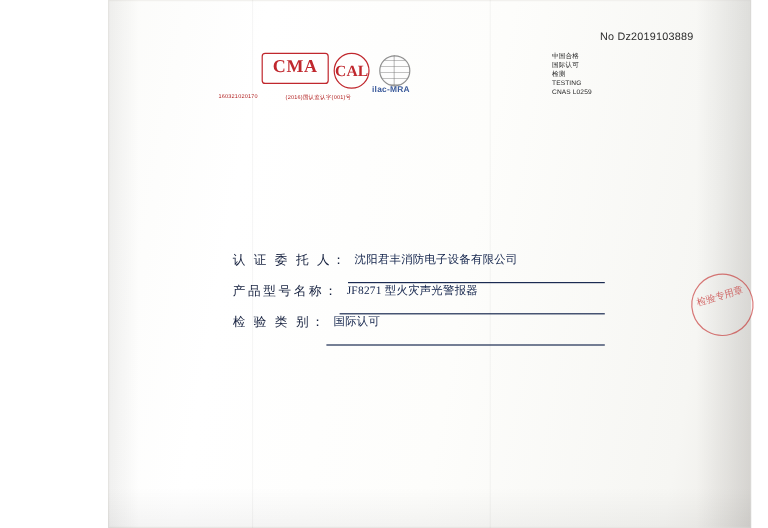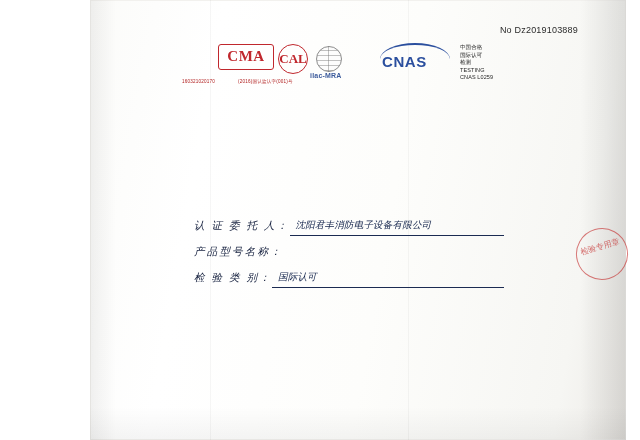--- a/index.html
+++ b/index.html
@@ -215,22 +215,20 @@
   #fields {
     position: absolute;
     left: 104px;
     top: 210px;
     width: 310px;
   }
   .field {
     position: relative;
     height: 26px;
     display: flex;
-    align-items: flex-end;
-    font-style: italic;
   }
   .field-label {
     font-family: "Liberation Serif", serif;
     font-size: 10.5px;
     color: #16213f;
     letter-spacing: 2.2px;
     white-space: nowrap;
     padding-bottom: 3px;
   }
   .field-value {
@@ -308,46 +306,41 @@
         <div class="logo-caption" style="left:-16px;">(2016)国认监认字(001)号</div>
       </div>
 
       <div class="logo" id="logo-ilac">
         <div class="ilac-wrap">
           <div class="ilac-globe"></div>
           <div class="ilac-text">ilac-MRA</div>
         </div>
       </div>
 
-      <div class="logo" id="logo-cnas">
-        <div class="cnas-wrap">
-          <div class="cnas-swoosh"></div>
-          <div class="cnas-text">CNAS</div>
-        </div>
-      </div>
 
       <div id="cnas-block">
         <div>中国合格</div>
         <div>国际认可</div>
         <div>检测</div>
         <div class="en">TESTING</div>
         <div class="en">CNAS L0259</div>
       </div>
     </div>
 
 
     <div id="fields">
 
       <div class="field">
         <span class="field-label">认 证 委 托 人：</span>
         <span class="field-value">沈阳君丰消防电子设备有限公司</span>
       </div>
 
       <div class="field">
         <span class="field-label">产品型号名称：</span>
+        <span class="field-value">JF8271 型火灾声光警报器</span>
       </div>
 
       <div class="field">
         <span class="field-label">检 验 类 别：</span>
         <span class="field-value">国际认可</span>
       </div>
     </div>
 
     <div id="seal">检验专用章</div>
 

